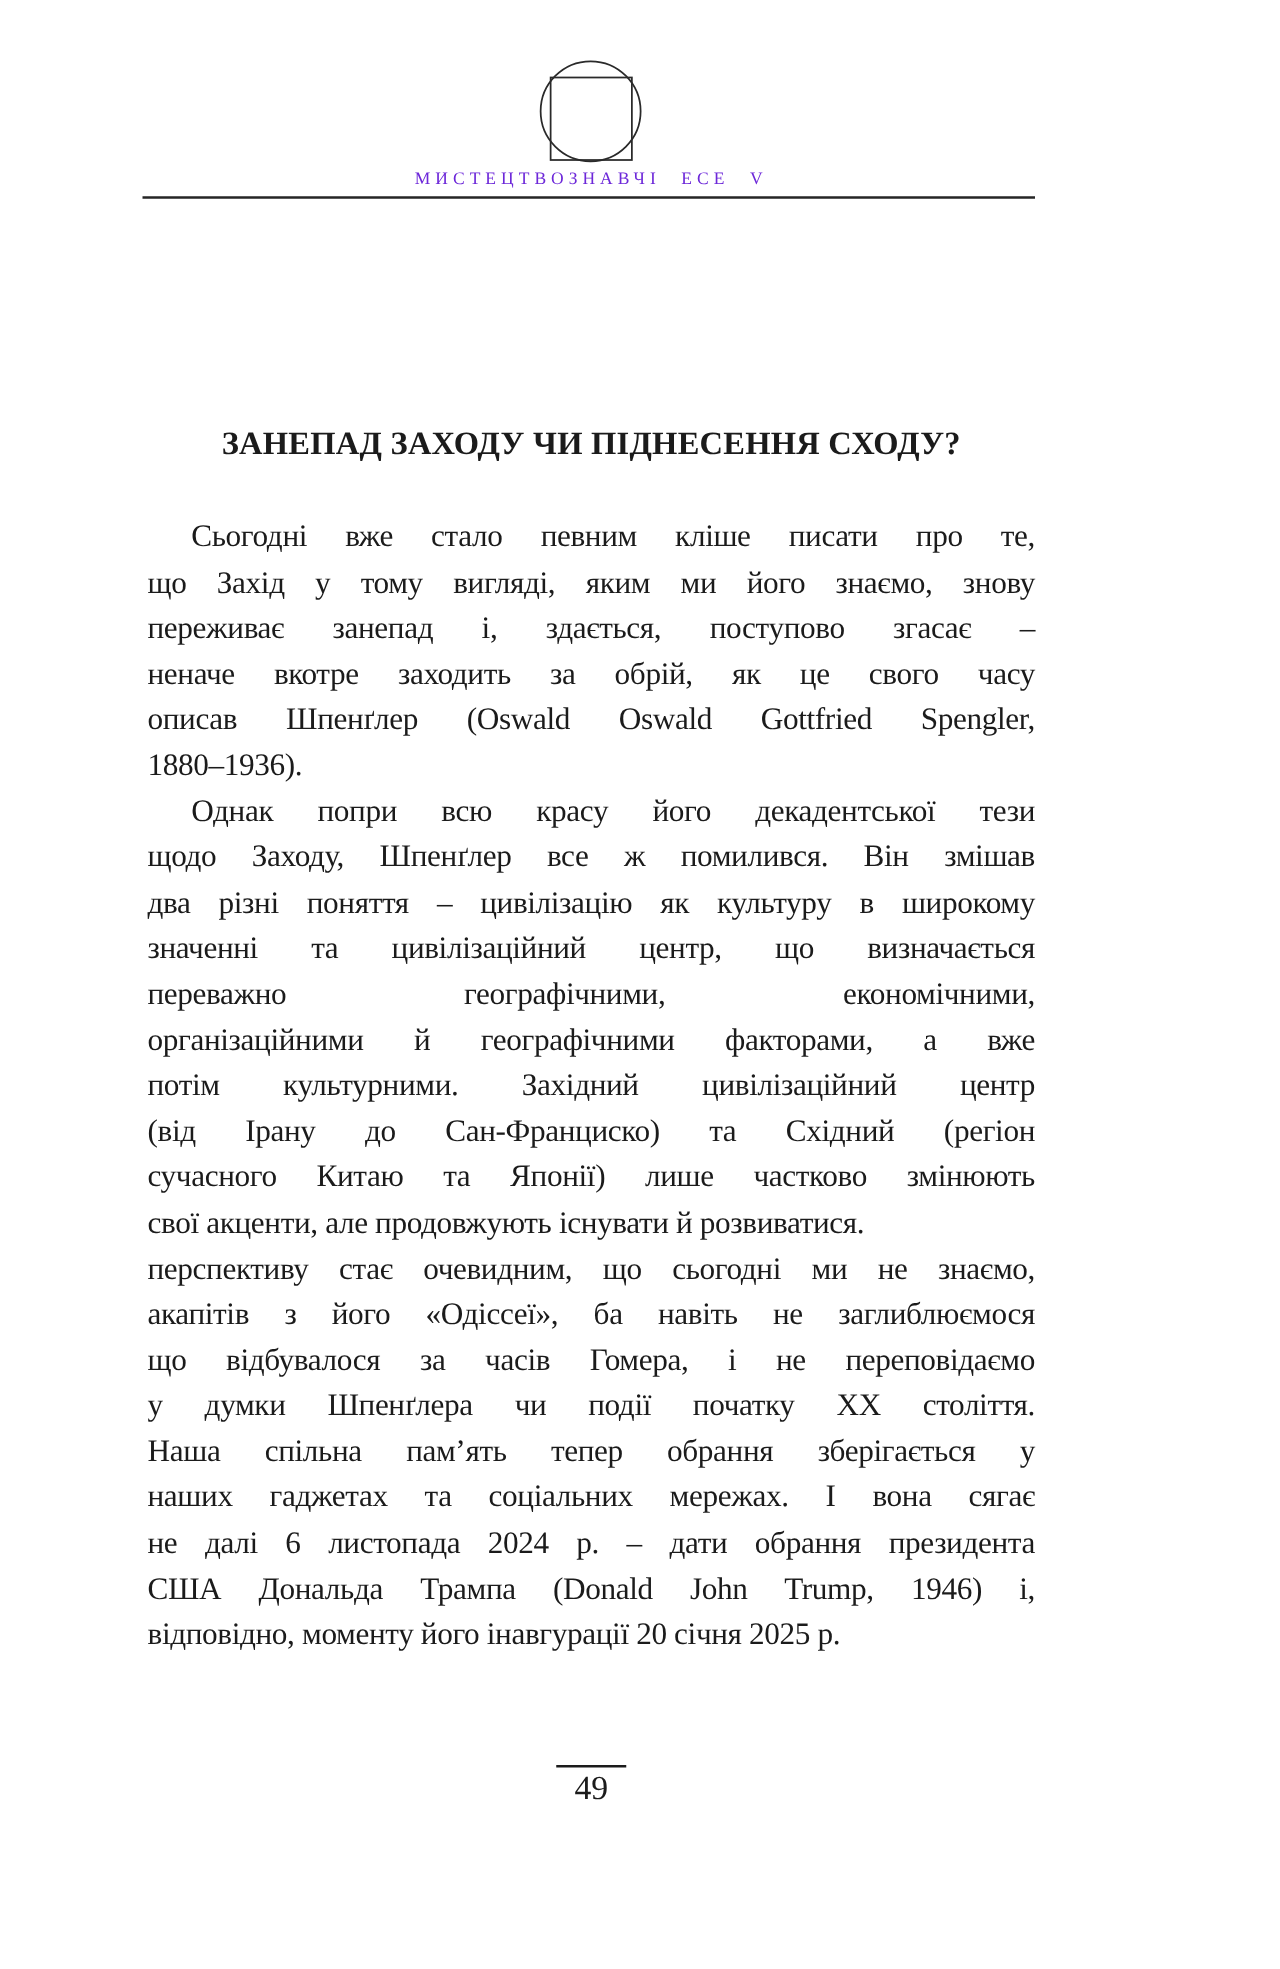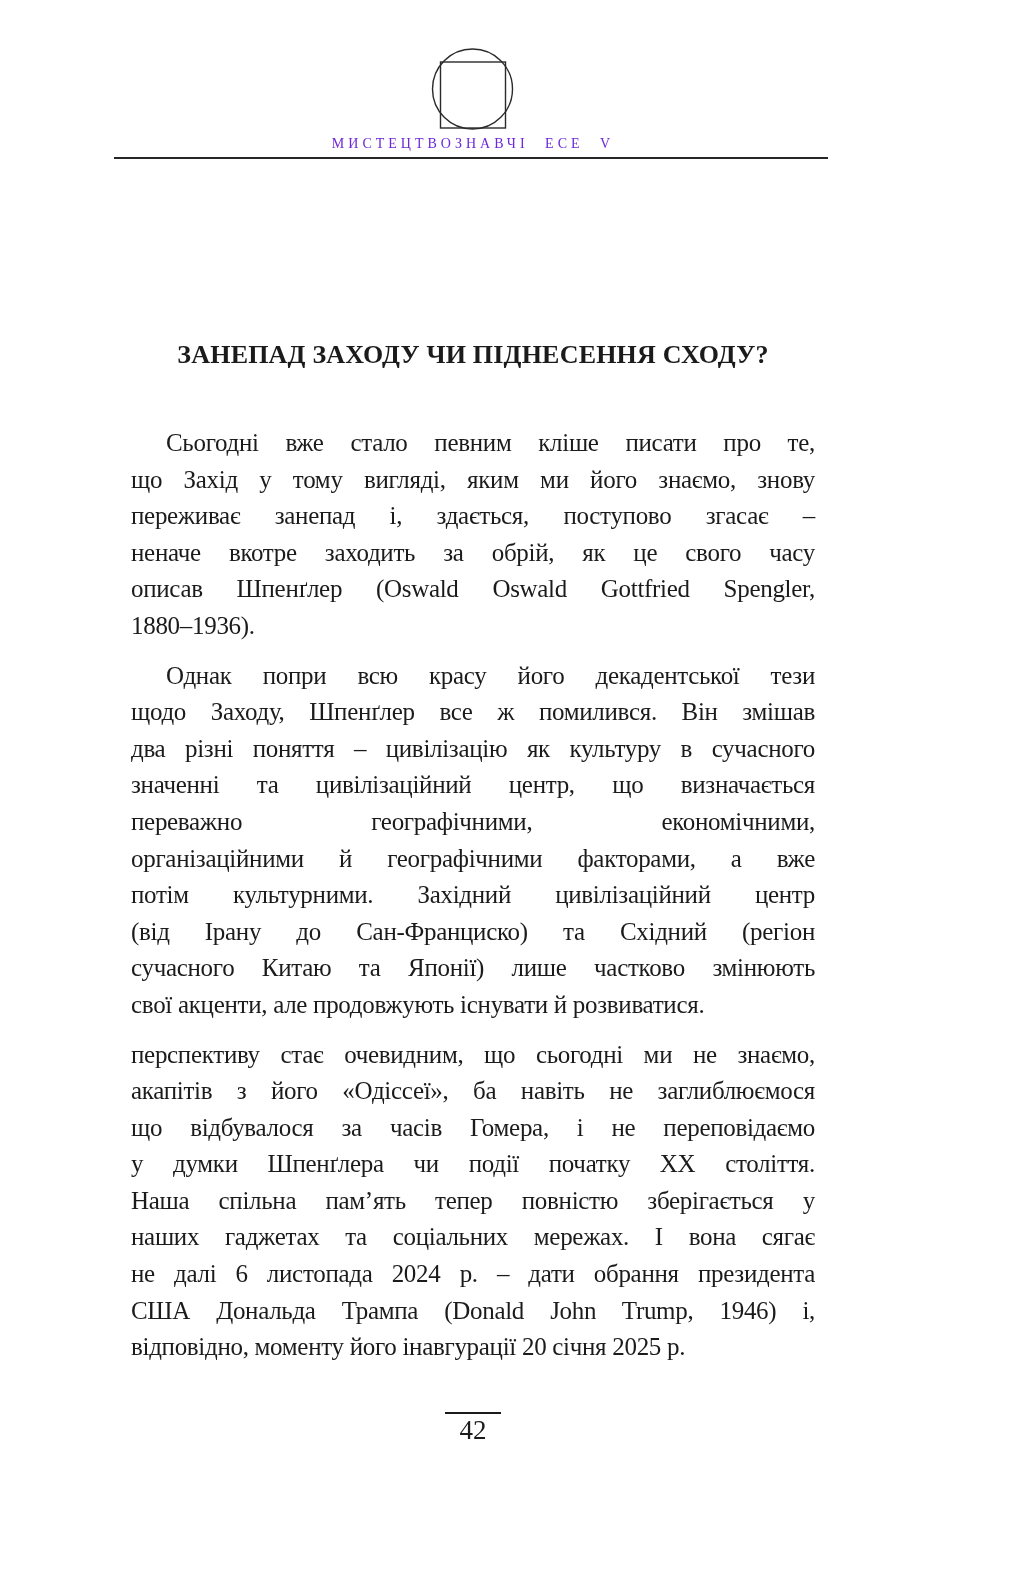--- a/index.html
+++ b/index.html
@@ -65,21 +65,21 @@
   }
   .body-text {
     position: absolute;
     top: 412px;
     left: 0;
     width: 710px;
     font-size: 25px;
     line-height: 36.6px;
     letter-spacing: -0.3px;
   }
-  .para { margin: 13px; }
+  .para { margin: 0; }
   .line {
     text-align: justify;
     text-align-last: justify;
     text-justify: inter-word;
     white-space: normal;
   }
   .line.first { text-indent: 35px; }
   .line.para-last { text-align-last: left; }
   .footer-line {
     position: absolute;
@@ -123,39 +123,39 @@
           <div class="line first">Сьогодні вже стало певним кліше писати про те,</div>
           <div class="line">що Захід у тому вигляді, яким ми його знаємо, знову</div>
           <div class="line">переживає занепад і, здається, поступово згасає –</div>
           <div class="line">неначе вкотре заходить за обрій, як це свого часу</div>
           <div class="line">описав Шпенґлер (Oswald Oswald Gottfried Spengler,</div>
           <div class="line para-last">1880–1936).</div>
         </div>
         <div class="para">
           <div class="line first">Однак попри всю красу його декадентської тези</div>
           <div class="line">щодо Заходу, Шпенґлер все ж помилився. Він змішав</div>
-          <div class="line">два різні поняття – цивілізацію як культуру в сучасного</div>
+          <div class="line">два різні поняття – цивілізацію як культуру в широкому</div>
           <div class="line">значенні та цивілізаційний центр, що визначається</div>
           <div class="line">переважно географічними, економічними,</div>
           <div class="line">організаційними й географічними факторами, а вже</div>
           <div class="line">потім культурними. Західний цивілізаційний центр</div>
           <div class="line">(від Ірану до Сан-Франциско) та Східний (регіон</div>
           <div class="line">сучасного Китаю та Японії) лише частково змінюють</div>
           <div class="line para-last">свої акценти, але продовжують існувати й розвиватися.</div>
         </div>
         <div class="para">
           <div class="line">перспективу стає очевидним, що сьогодні ми не знаємо,</div>
           <div class="line">акапітів з його «Одіссеї», ба навіть не заглиблюємося</div>
           <div class="line">що відбувалося за часів Гомера, і не переповідаємо</div>
           <div class="line">у думки Шпенґлера чи події початку XX століття.</div>
-          <div class="line">Наша спільна пам’ять тепер повністю зберігається у</div>
+          <div class="line">Наша спільна пам’ять тепер обрання зберігається у</div>
           <div class="line">наших гаджетах та соціальних мережах. І вона сягає</div>
           <div class="line">не далі 6 листопада 2024 р. – дати обрання президента</div>
           <div class="line">США Дональда Трампа (Donald John Trump, 1946) і,</div>
           <div class="line para-last">відповідно, моменту його інавгурації 20 січня 2025 р.</div>
         </div>
       </div>
 
     <div class="footer-line"></div>
-    <div class="page-number">42</div>
+    <div class="page-number">49</div>
 
   </div>
 </div>
 
 </body></html>

